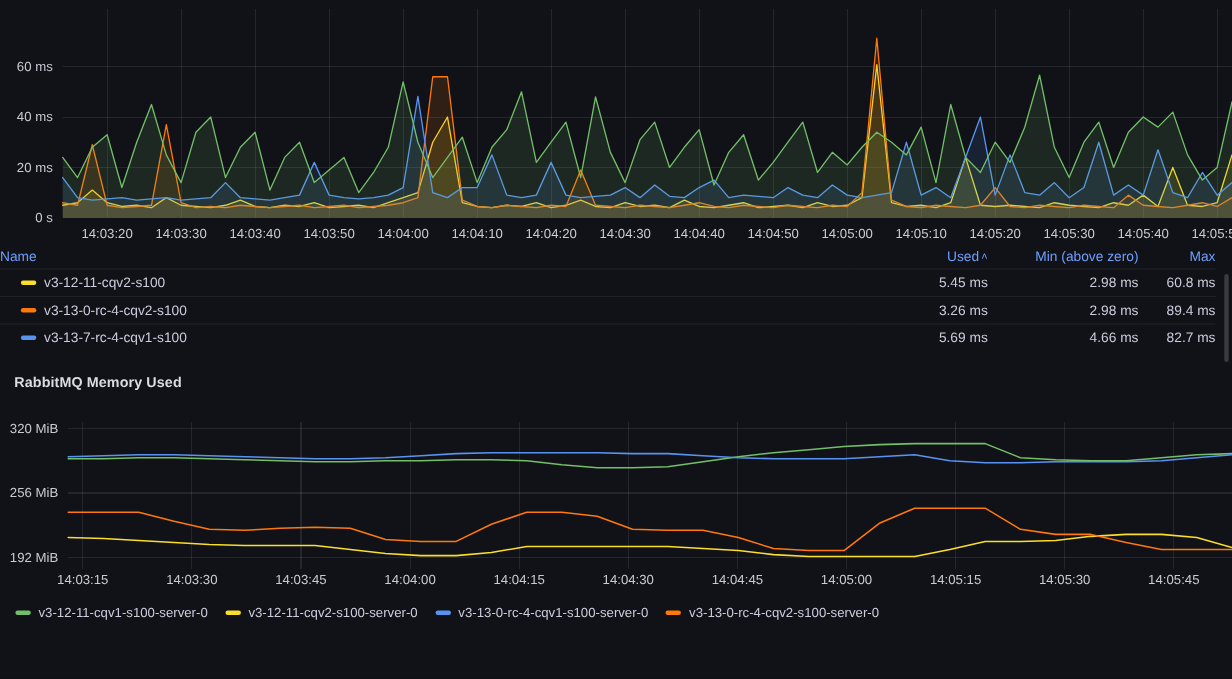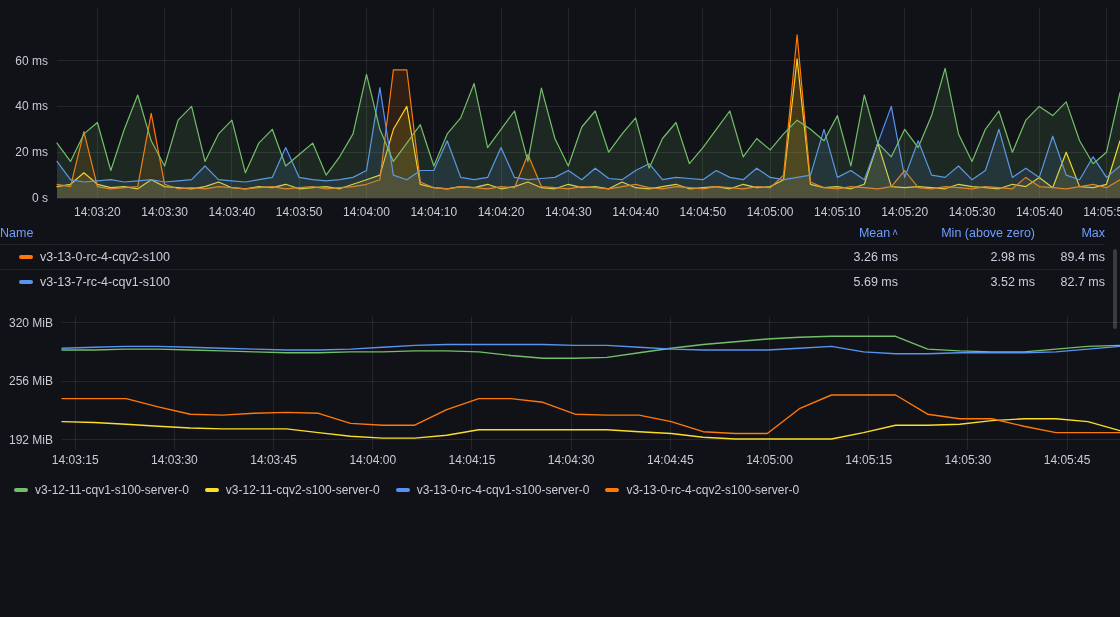--- a/index.html
+++ b/index.html
@@ -116,46 +116,53 @@
         <colgroup>
             <col class="c-name">
             <col class="c-mean">
             <col class="c-min">
             <col class="c-max">
           </colgroup>
         <thead>
           <tr>
             <th class="name-col">Name</th>
             <th class="num">
-              <span>Mean</span><span class="sort-caret">˄</span>
+              <span>Used</span><span class="sort-caret">˄</span>
             </th>
             <th class="num">Min (above zero)</th>
             <th class="num">Max</th>
           </tr>
         </thead>
         <tbody id="legend-rows">
+            <tr>
+              <td class="name-cell"><span class="swatch" style="background:#FADE2A"></span><span>v3-12-11-cqv2-s100</span></td>
+              <td class="num">5.45 ms</td>
+              <td class="num">2.98 ms</td>
+              <td class="num">60.8 ms</td>
+            </tr>
             <tr>
               <td class="name-cell"><span class="swatch" style="background:#FF780A"></span><span>v3-13-0-rc-4-cqv2-s100</span></td>
               <td class="num">3.26 ms</td>
               <td class="num">2.98 ms</td>
               <td class="num">89.4 ms</td>
             </tr>
             <tr>
               <td class="name-cell"><span class="swatch" style="background:#5794F2"></span><span>v3-13-7-rc-4-cqv1-s100</span></td>
               <td class="num">5.69 ms</td>
-              <td class="num">3.52 ms</td>
+              <td class="num">4.66 ms</td>
               <td class="num">82.7 ms</td>
             </tr>
           </tbody>
       </table>
       <div class="scrollbar-thumb"></div>
     </div>
   </section>
 
   <section class="panel panel2">
+    <h2 class="panel-title">RabbitMQ Memory Used</h2>
     <svg id="chart2" class="chart" width="1120" height="180">
         <line x1="75.225" y1="23" x2="75.225" y2="156" class="grid"></line>
         <text x="75.225" y="170" text-anchor="middle" class="tick">14:03:15</text>
         <line x1="174.4125" y1="23" x2="174.4125" y2="156" class="grid"></line>
         <text x="174.4125" y="170" text-anchor="middle" class="tick">14:03:30</text>
         <line x1="273.6" y1="23" x2="273.6" y2="156" class="grid"></line>
         <text x="273.6" y="170" text-anchor="middle" class="tick">14:03:45</text>
         <line x1="372.7875" y1="23" x2="372.7875" y2="156" class="grid"></line>
         <text x="372.7875" y="170" text-anchor="middle" class="tick">14:04:00</text>
         <line x1="471.975" y1="23" x2="471.975" y2="156" class="grid"></line>

